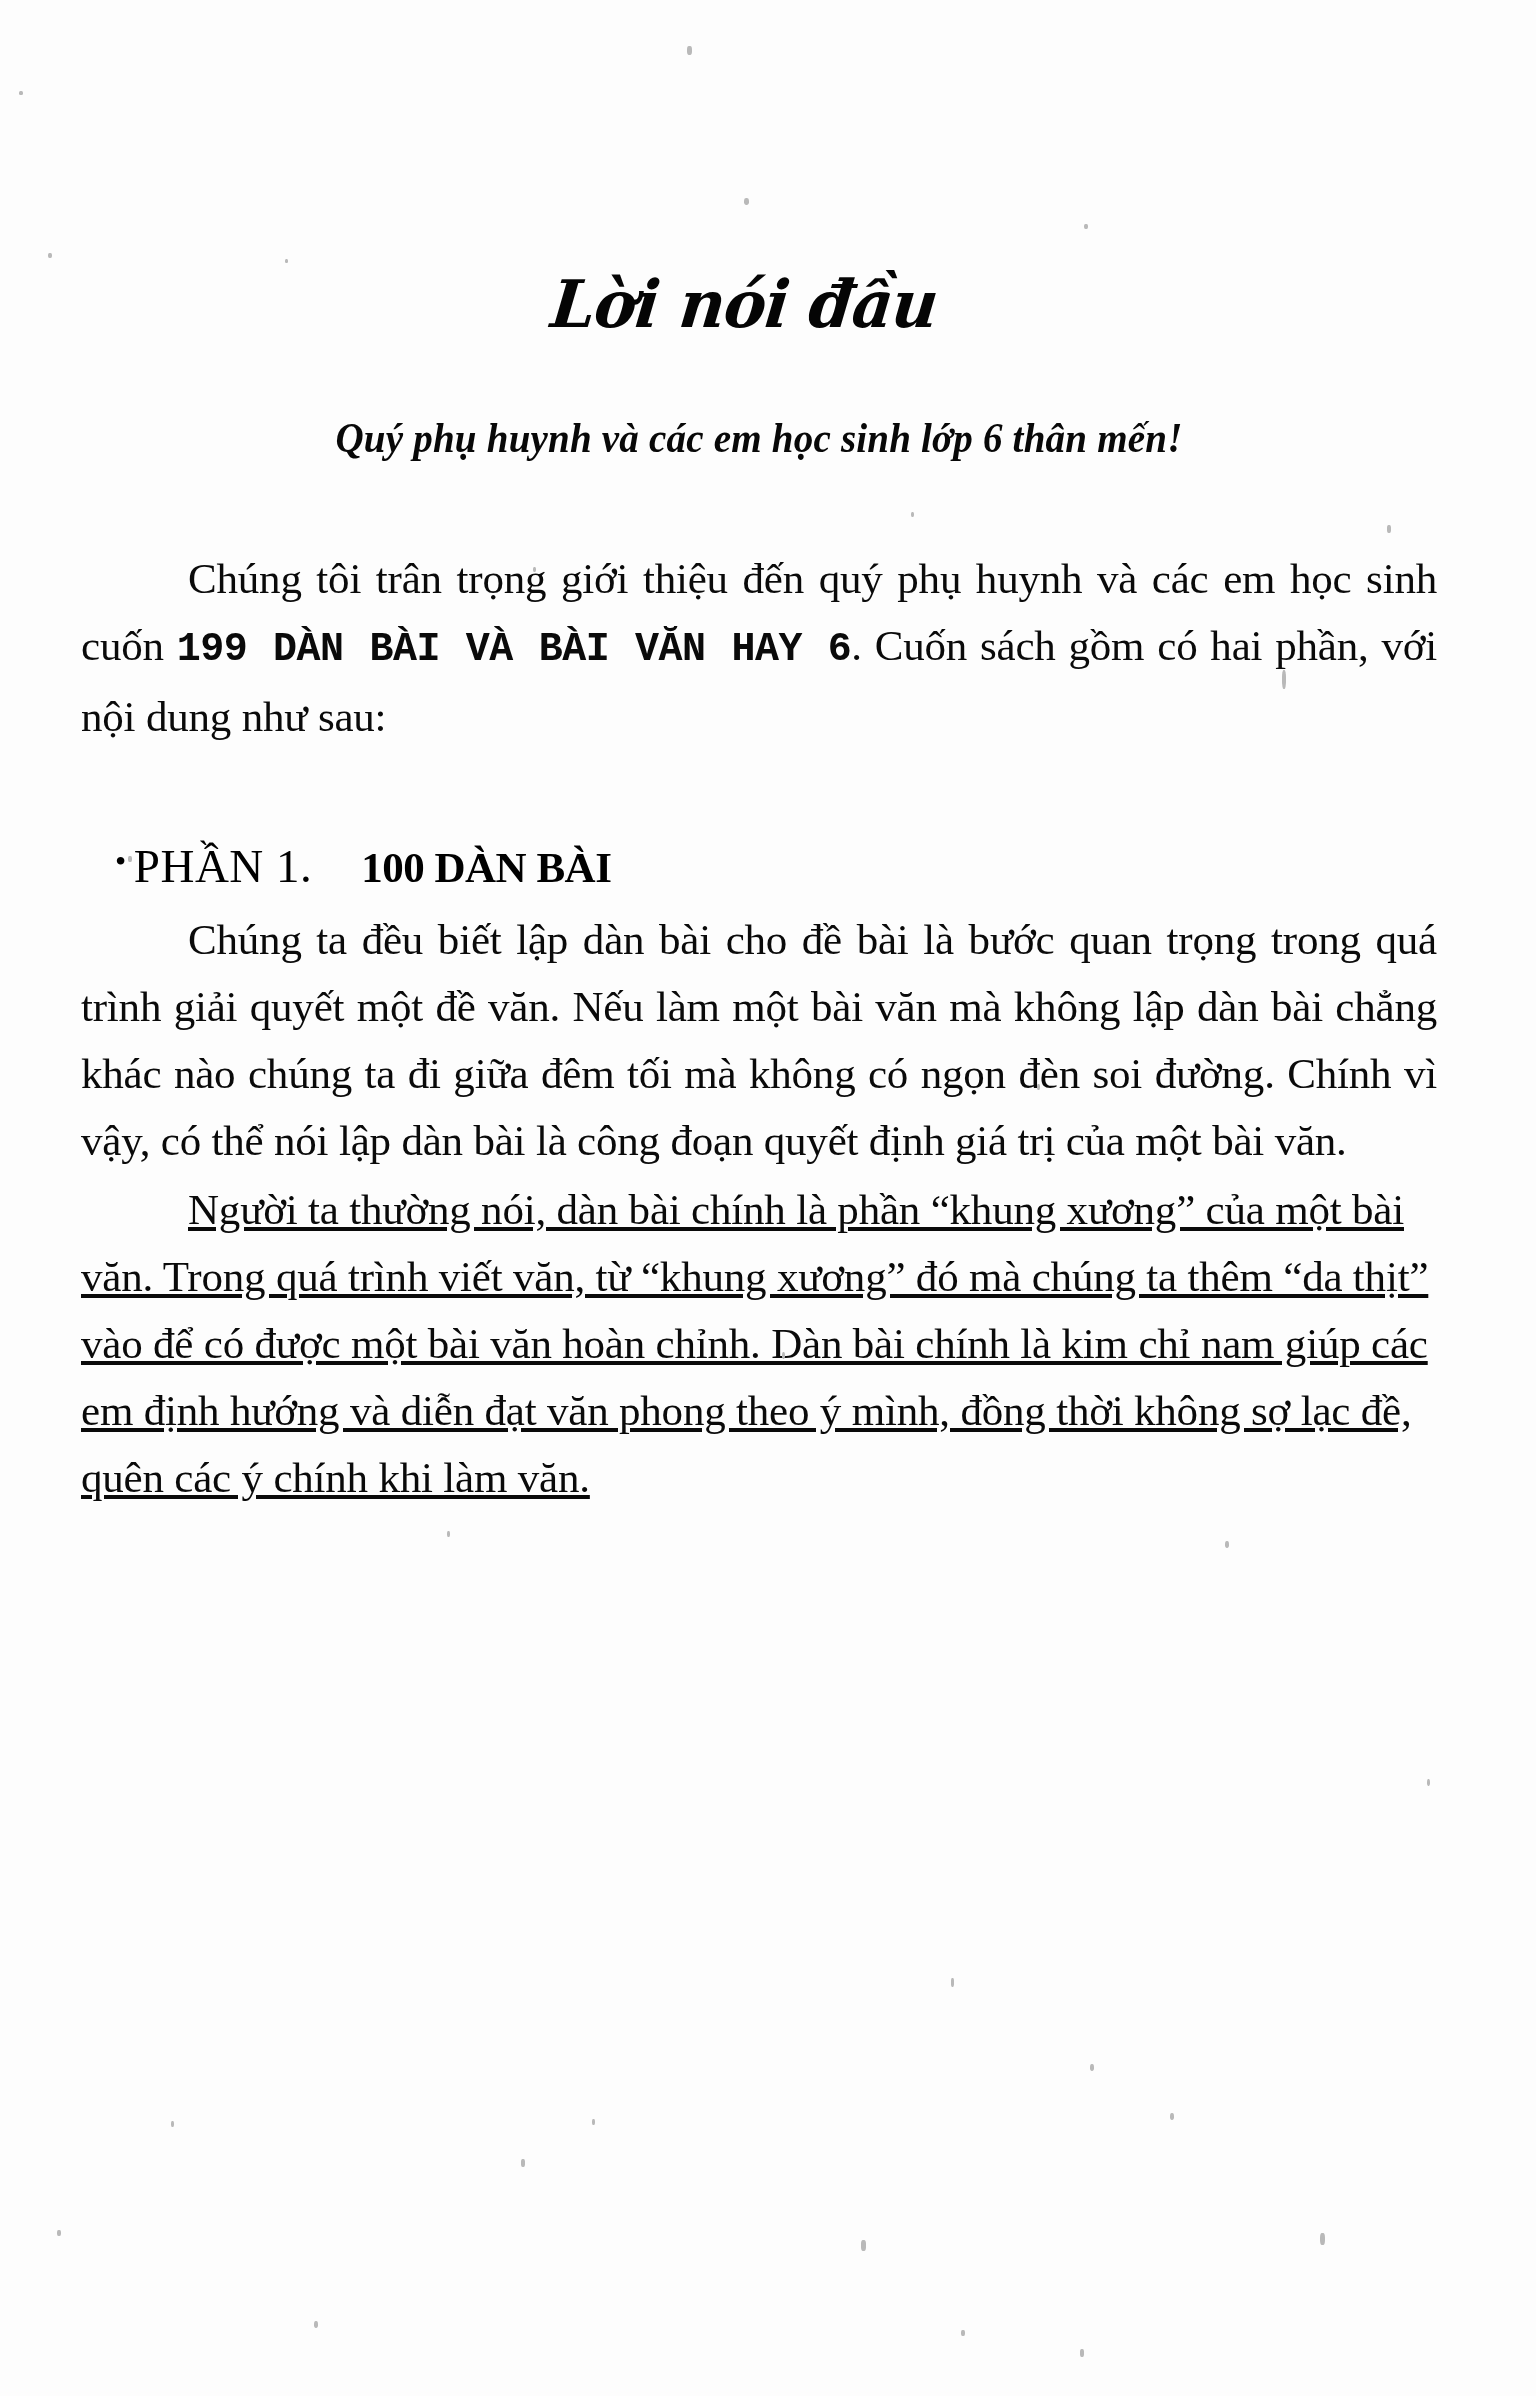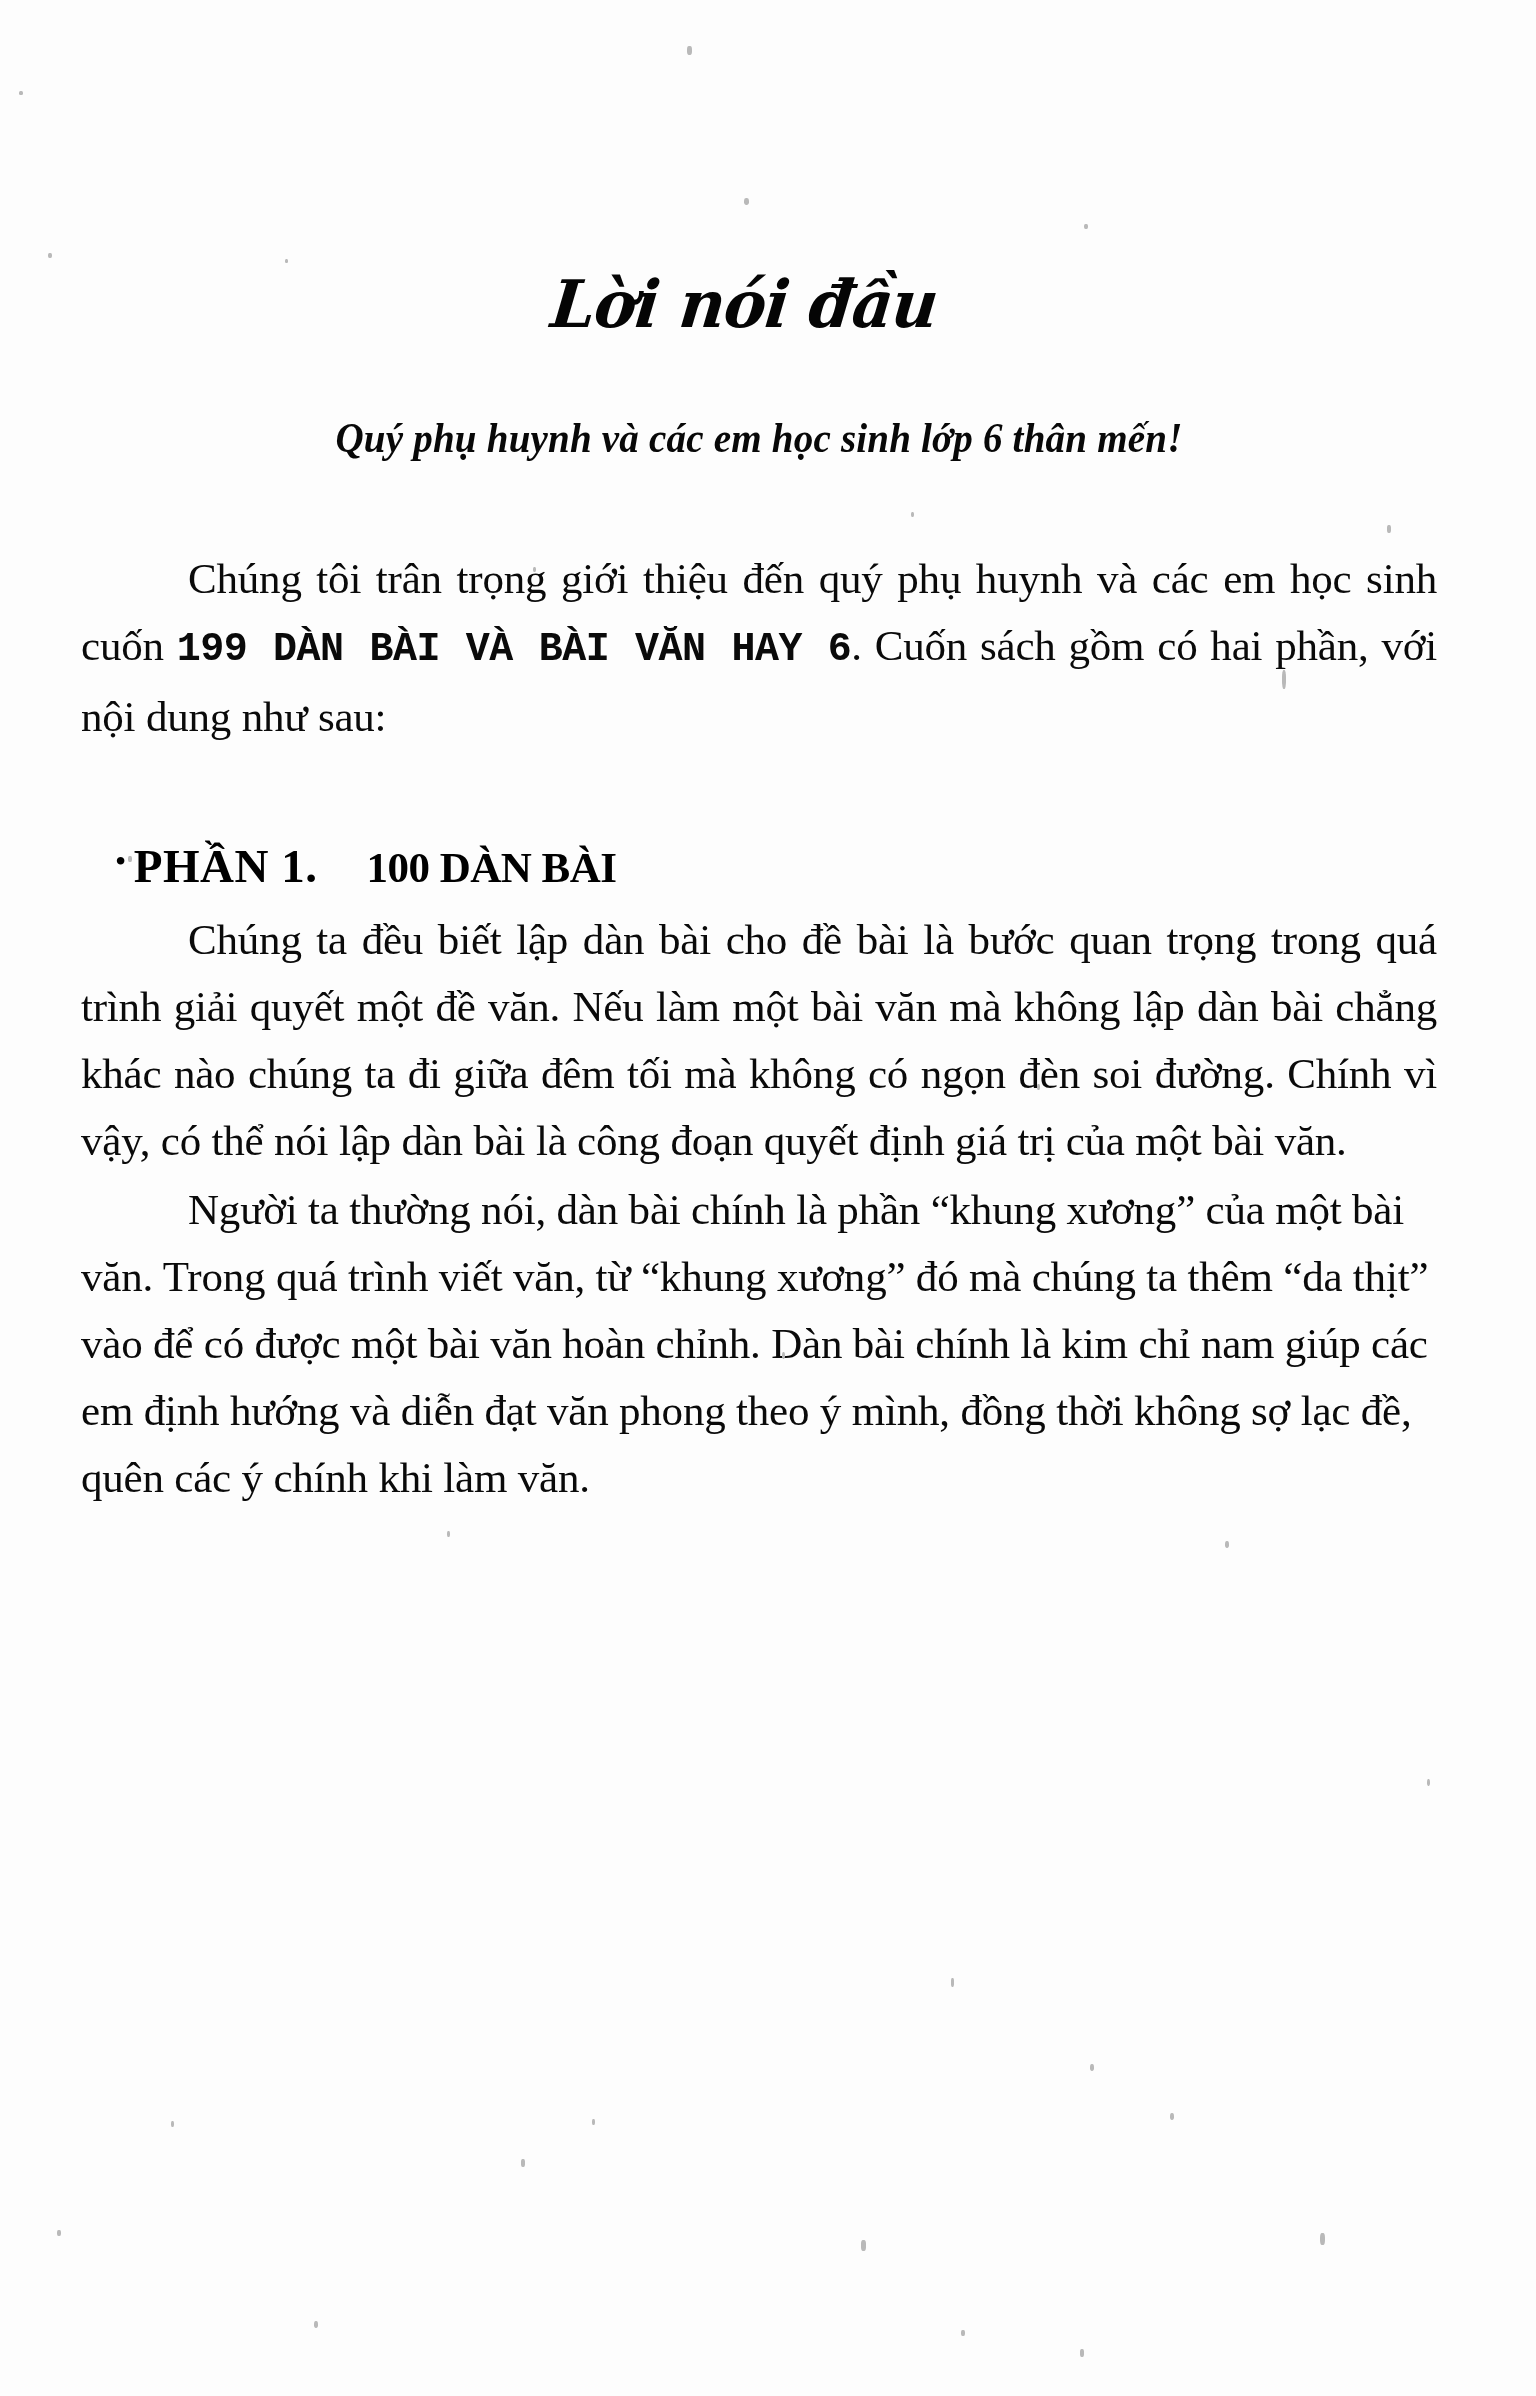--- a/index.html
+++ b/index.html
@@ -79,21 +79,21 @@
     font-size: 43px;
     line-height: 67px;
     letter-spacing: -0.2px;
     text-indent: 107px;
     color: #0a0a0a;
     transform-origin: left top;
   }
   .intro-para {
     padding-top: 84px;
   }
-  .para:last-of-type { text-align: left; }
+  .para:last-of-type { text-align: left; text-decoration: underline; }
 
   .booktitle {
     font-family: Liberation Mono, monospace;
     font-weight: 700;
     font-size: 40px;
     letter-spacing: -0.5px;
   }
 
   
   .section-head {
@@ -105,21 +105,21 @@
     line-height: 59px;
     white-space: nowrap;
   }
   .section-head .bullet {
     font-size: 32px;
     vertical-align: 9.5px;
     padding-right: 7.6px;
   }
   .section-head .part-label {
     font-family: "Liberation Serif", "DejaVu Serif", serif;
-    font-weight: 700;
+    font-weight: 400;
     font-size: 47px;
     letter-spacing: 0.5px;
   }
   .section-head .part-name {
     font-family: Liberation Serif, serif;
     font-weight: 700;
     font-size: 43px;
     letter-spacing: -0.5px;
     padding-left: 49px;
   }

